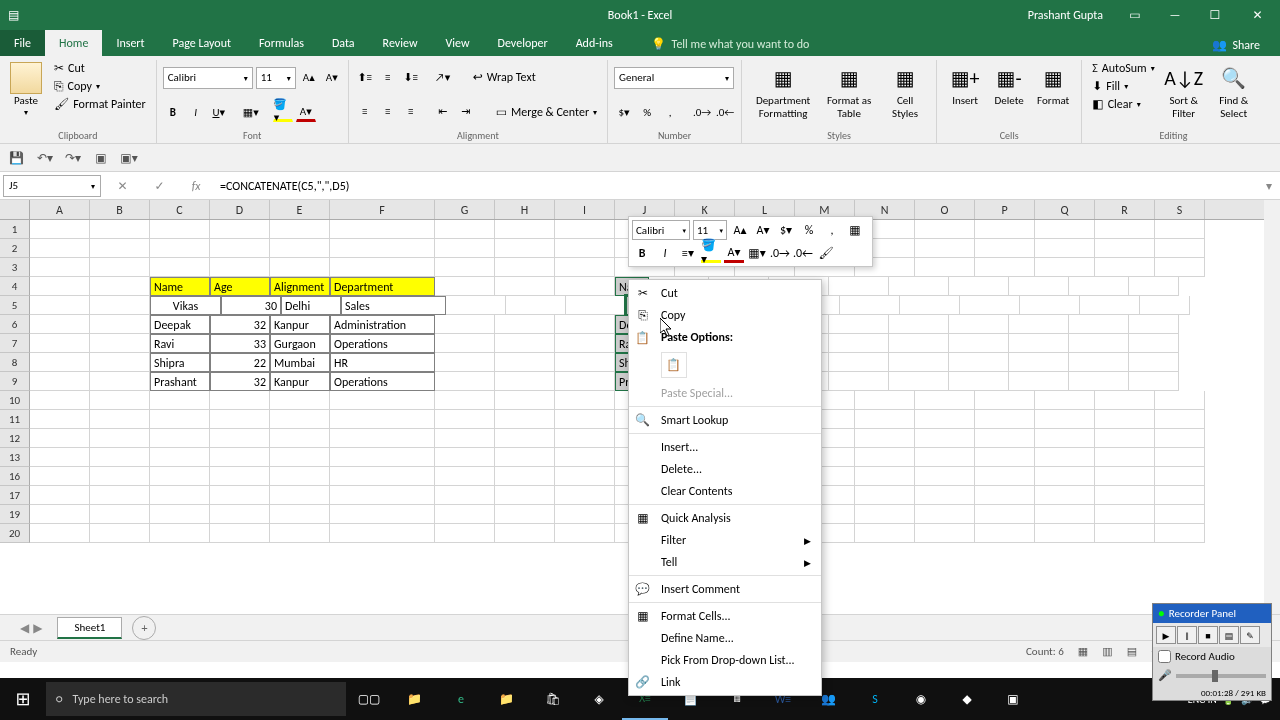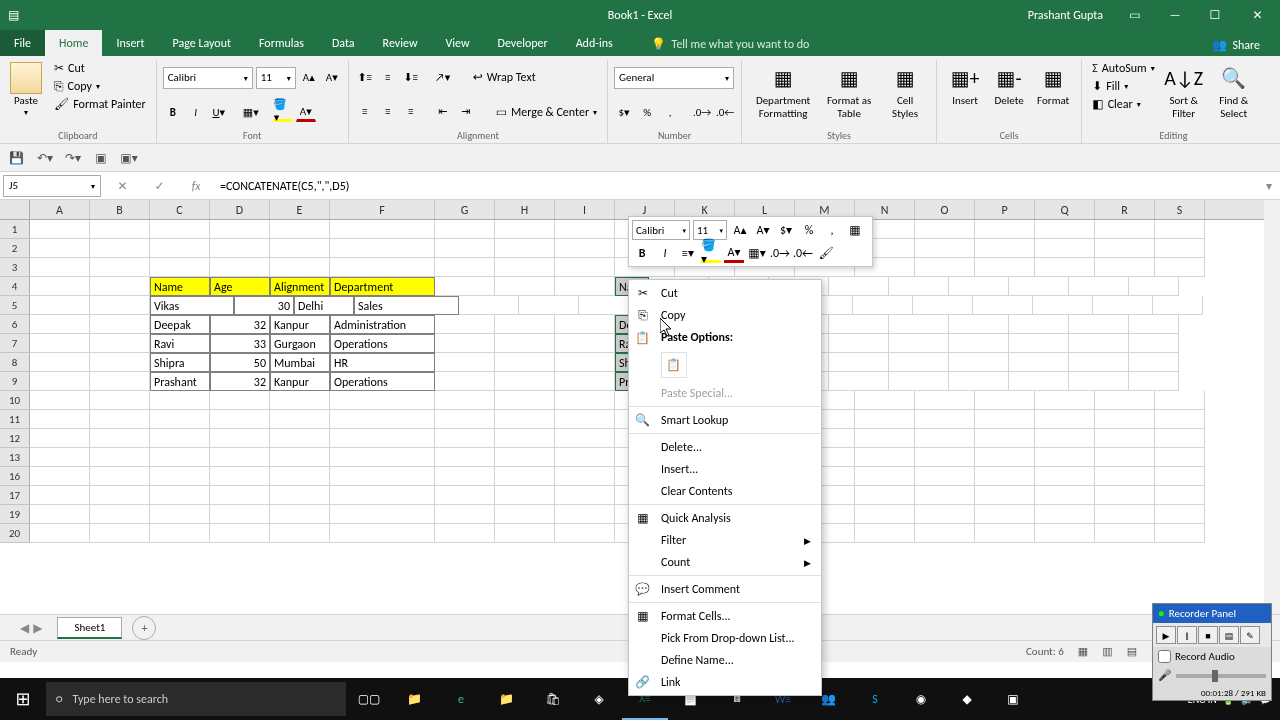--- a/index.html
+++ b/index.html
@@ -441,21 +441,21 @@
         <div class="cell" style="width: 60px;"></div>
         <div class="cell" style="width: 60px;"></div>
         <div class="cell" style="width: 60px;"></div>
         <div class="cell" style="width: 60px;"></div>
         <div class="cell" style="width: 50px;"></div>
       </div>
       <div class="row-container">
         <div class="row-h">5</div>
         <div class="cell" style="width: 60px;"></div>
         <div class="cell" style="width: 60px;"></div>
-        <div class="cell data-cell" style="width: 84px;">Vikas</div>
+        <div class="cell data-cell" style="width: 71px; text-align: center;">Vikas</div>
         <div class="cell data-cell" style="width: 60px; text-align: right;">30</div>
         <div class="cell data-cell" style="width: 60px;">Delhi</div>
         <div class="cell data-cell" style="width: 105px; overflow: visible;">Sales</div>
         <div class="cell" style="width: 60px;"></div>
         <div class="cell" style="width: 60px;"></div>
         <div class="cell" style="width: 60px;"></div>
         <div class="cell selected" style="width: 34px; outline: rgb(33, 115, 70) solid 2px;">Vikas,</div>
         <div class="cell" style="width: 60px;"></div>
         <div class="cell" style="width: 60px;"></div>
         <div class="cell" style="width: 60px;"></div>
@@ -508,21 +508,21 @@
         <div class="cell" style="width: 60px;"></div>
         <div class="cell" style="width: 60px;"></div>
         <div class="cell" style="width: 60px;"></div>
         <div class="cell" style="width: 50px;"></div>
       </div>
       <div class="row-container">
         <div class="row-h">8</div>
         <div class="cell" style="width: 60px;"></div>
         <div class="cell" style="width: 60px;"></div>
         <div class="cell data-cell" style="width: 60px;">Shipra</div>
-        <div class="cell data-cell" style="width: 60px; text-align: right;">50</div>
+        <div class="cell data-cell" style="width: 60px; text-align: right;">22</div>
         <div class="cell data-cell" style="width: 60px;">Mumbai</div>
         <div class="cell data-cell" style="width: 105px; overflow: visible;">HR</div>
         <div class="cell" style="width: 60px;"></div>
         <div class="cell" style="width: 60px;"></div>
         <div class="cell" style="width: 60px;"></div>
         <div class="cell selected" style="width: 34px;">Shipra</div>
         <div class="cell" style="width: 60px;"></div>
         <div class="cell" style="width: 60px;"></div>
         <div class="cell" style="width: 60px;"></div>
         <div class="cell" style="width: 60px;"></div>
@@ -808,56 +808,56 @@
   <div class="ctx-item disabled">
       <span>Paste Special...</span>
     </div>
   <div class="ctx-sep"></div>
   <div class="ctx-item">
       <span class="ctx-icon">🔍</span>
       <span>Smart Lookup</span>
     </div>
   <div class="ctx-sep"></div>
   <div class="ctx-item">
+      <span>Insert...</span>
+    </div>
+  <div class="ctx-item">
       <span>Delete...</span>
-    </div>
-  <div class="ctx-item">
-      <span>Insert...</span>
     </div>
   <div class="ctx-item">
       <span>Clear Contents</span>
     </div>
   <div class="ctx-sep"></div>
   <div class="ctx-item">
       <span class="ctx-icon">▦</span>
       <span>Quick Analysis</span>
     </div>
   <div class="ctx-item">
       <span>Filter</span>
       <span style="font-size:9px">▶</span>
     </div>
   <div class="ctx-item">
-      <span>Count</span>
+      <span>Tell</span>
       <span style="font-size:9px">▶</span>
     </div>
   <div class="ctx-sep"></div>
   <div class="ctx-item">
       <span class="ctx-icon">💬</span>
       <span>Insert Comment</span>
     </div>
   <div class="ctx-sep"></div>
   <div class="ctx-item">
       <span class="ctx-icon">▦</span>
       <span>Format Cells...</span>
     </div>
   <div class="ctx-item">
+      <span>Define Name...</span>
+    </div>
+  <div class="ctx-item">
       <span>Pick From Drop-down List...</span>
-    </div>
-  <div class="ctx-item">
-      <span>Define Name...</span>
     </div>
   <div class="ctx-item">
       <span class="ctx-icon">🔗</span>
       <span>Link</span>
     </div>
 </div>
 
 <div class="cursor-img" style="left:660px;top:318px">
   <svg width="16" height="20">
       <path d="M0,0 L0,15 L4,12 L7,18 L9,17 L6,11 L11,11 Z" fill="#fff" stroke="#000" stroke-width="1"></path>

